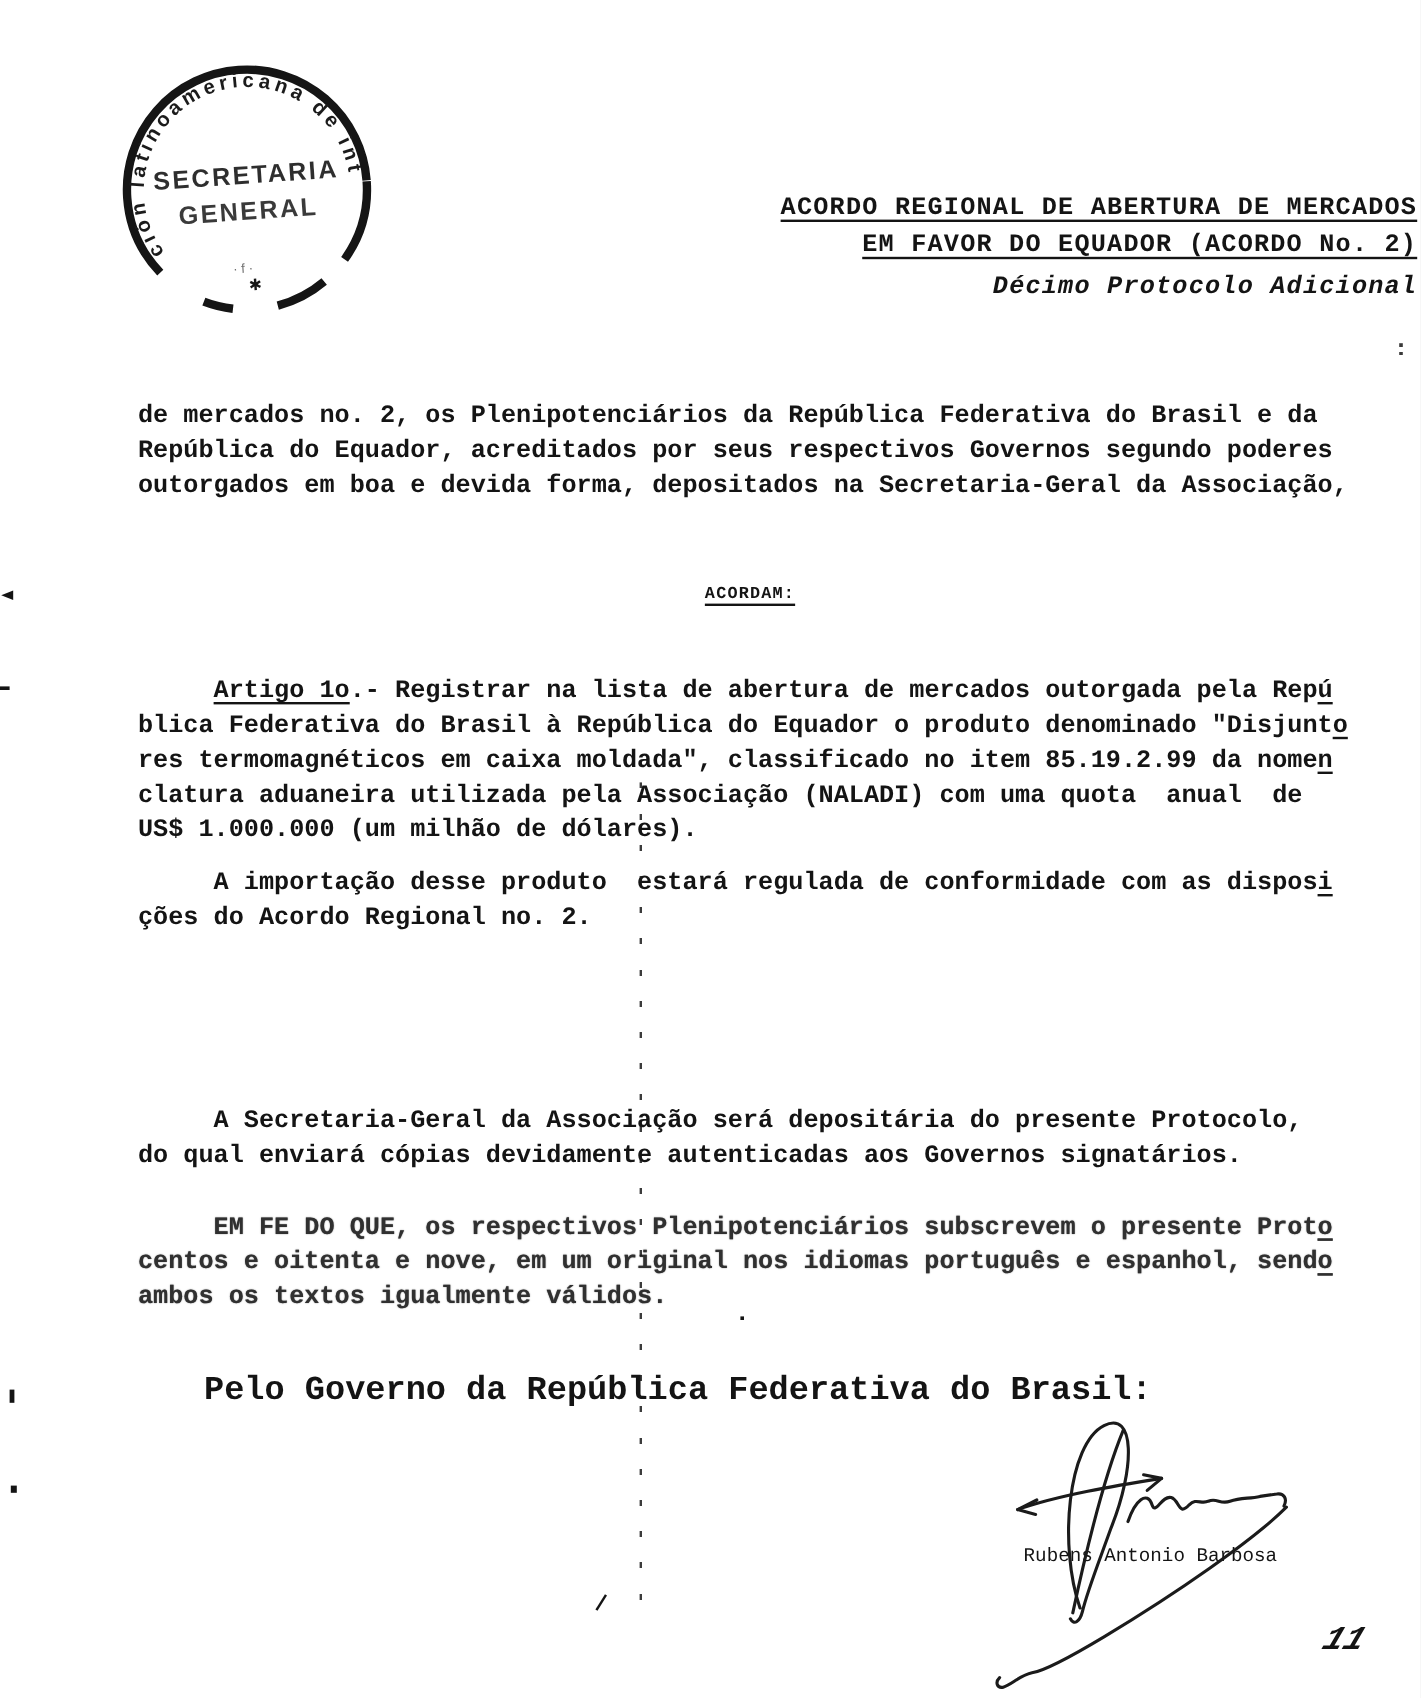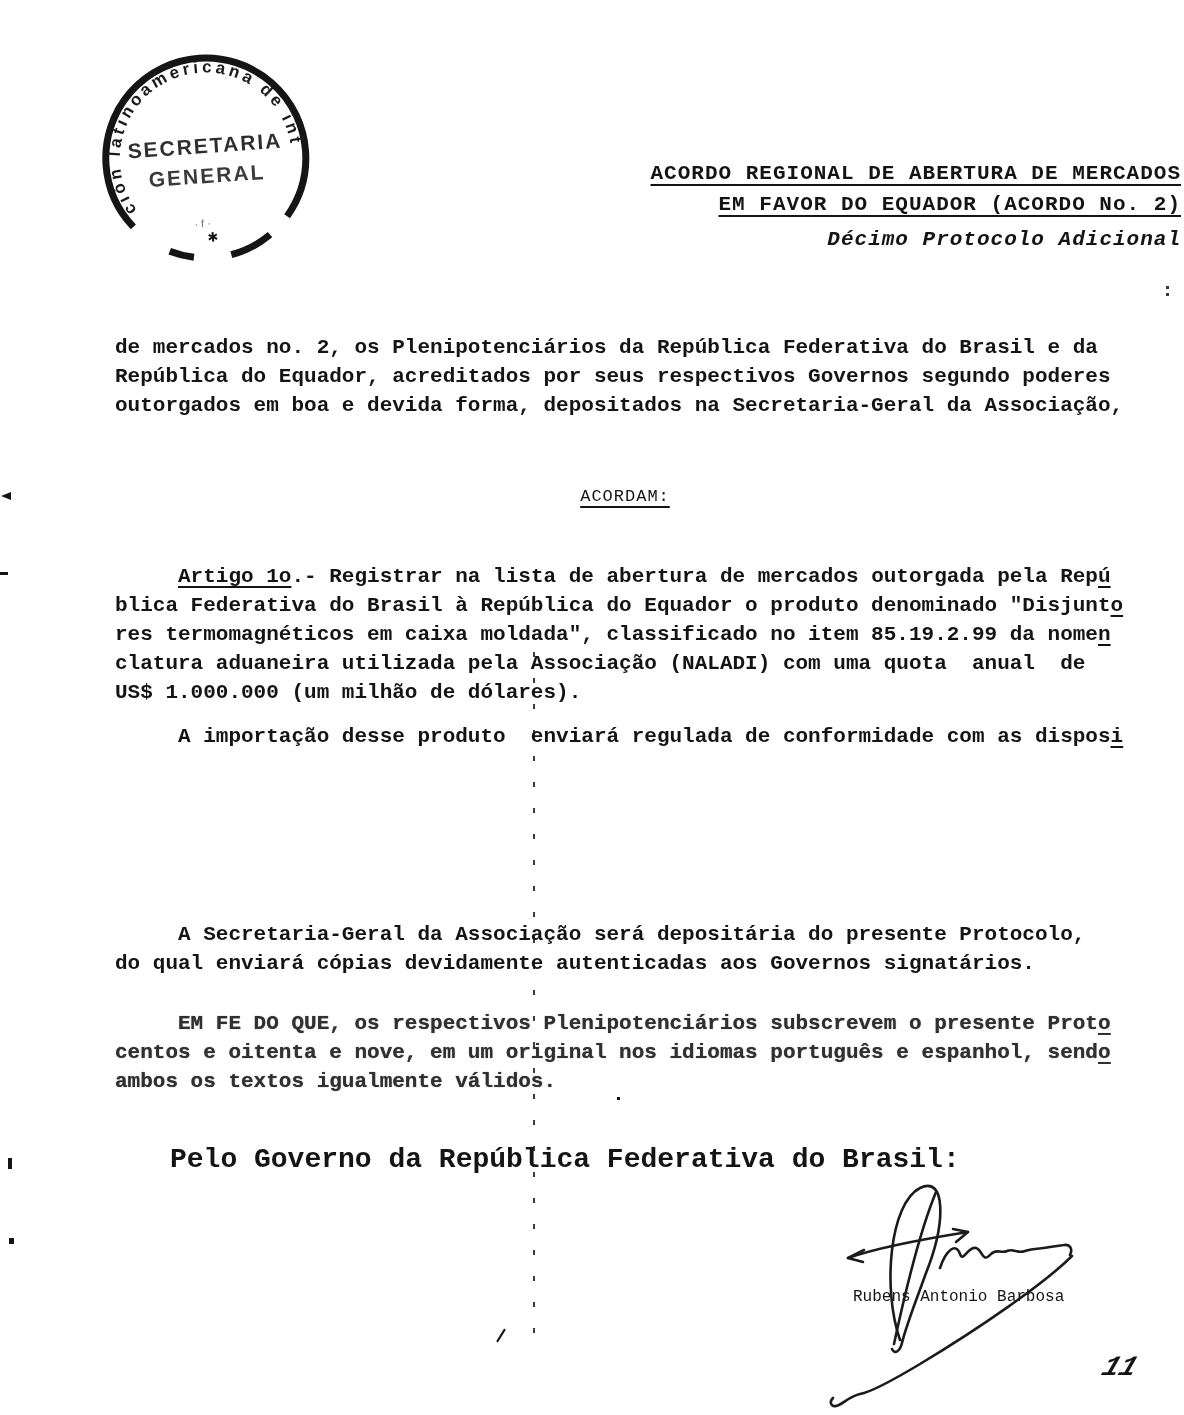--- a/index.html
+++ b/index.html
@@ -25,21 +25,21 @@
   
   .title-block{
     position:absolute;top:158px;left:85px;right:3px;
     text-align:right;font-weight:700;
   }
   .title-line{font-size:21px;line-height:31px;letter-spacing:1px;}
   .u2{text-decoration:underline;text-decoration-thickness:2px;text-underline-offset:5px;}
   .subtitle{font-size:21px;margin-top:8px;font-weight:700;letter-spacing:1px;font-style:italic;}
   .acordam{
     position:absolute;top:487px;left:66px;right:0;
-    text-align:center;font-size:17px;font-weight:400;letter-spacing:1px;
+    text-align:center;font-size:14px;font-weight:700;letter-spacing:1px;
   }
   
   .pelo{position:absolute;top:1144px;left:170px;font-size:28px;font-weight:700;}
   .signer{position:absolute;top:1288px;left:853px;font-size:16px;font-weight:400;}
   .pagenum{
     position:absolute;top:1352px;left:1103px;
     font-size:28px;font-weight:700;
     transform:skewX(-30deg);
   }
   
@@ -101,21 +101,22 @@
 
   <div class="para" style="top:562px">
       <div class="tline"><span>     </span><span class="u">Artigo 1o</span><span>.- Registrar na lista de abertura de mercados outorgada pela Rep</span><span class="u">ú</span></div>
       <div class="tline"><span>blica Federativa do Brasil à República do Equador o produto denominado "Disjunt</span><span class="u">o</span></div>
       <div class="tline"><span>res termomagnéticos em caixa moldada", classificado no item 85.19.2.99 da nome</span><span class="u">n</span></div>
       <div class="tline"><span>clatura aduaneira utilizada pela Associação (NALADI) com uma quota  anual  de</span></div>
       <div class="tline"><span>US$ 1.000.000 (um milhão de dólares).</span></div>
     </div>
 
   <div class="para" style="top:722px">
-      <div class="tline"><span>     A importação desse produto  enviará regulada de conformidade com as dispos</span><span class="u">i</span></div>
+      <div class="tline"><span>     A importação desse produto  estará regulada de conformidade com as dispos</span><span class="u">i</span></div>
+      <div class="tline"><span>ções do Acordo Regional no. 2.</span></div>
     </div>
 
 
   <div class="para" style="top:920px">
       <div class="tline"><span>     A Secretaria-Geral da Associação será depositária do presente Protocolo,</span></div>
       <div class="tline"><span>do qual enviará cópias devidamente autenticadas aos Governos signatários.</span></div>
     </div>
 
   <div class="para faded" style="top:1009px">
       <div class="tline"><span>     EM FE DO QUE, os respectivos Plenipotenciários subscrevem o presente Prot</span><span class="u">o</span></div>

